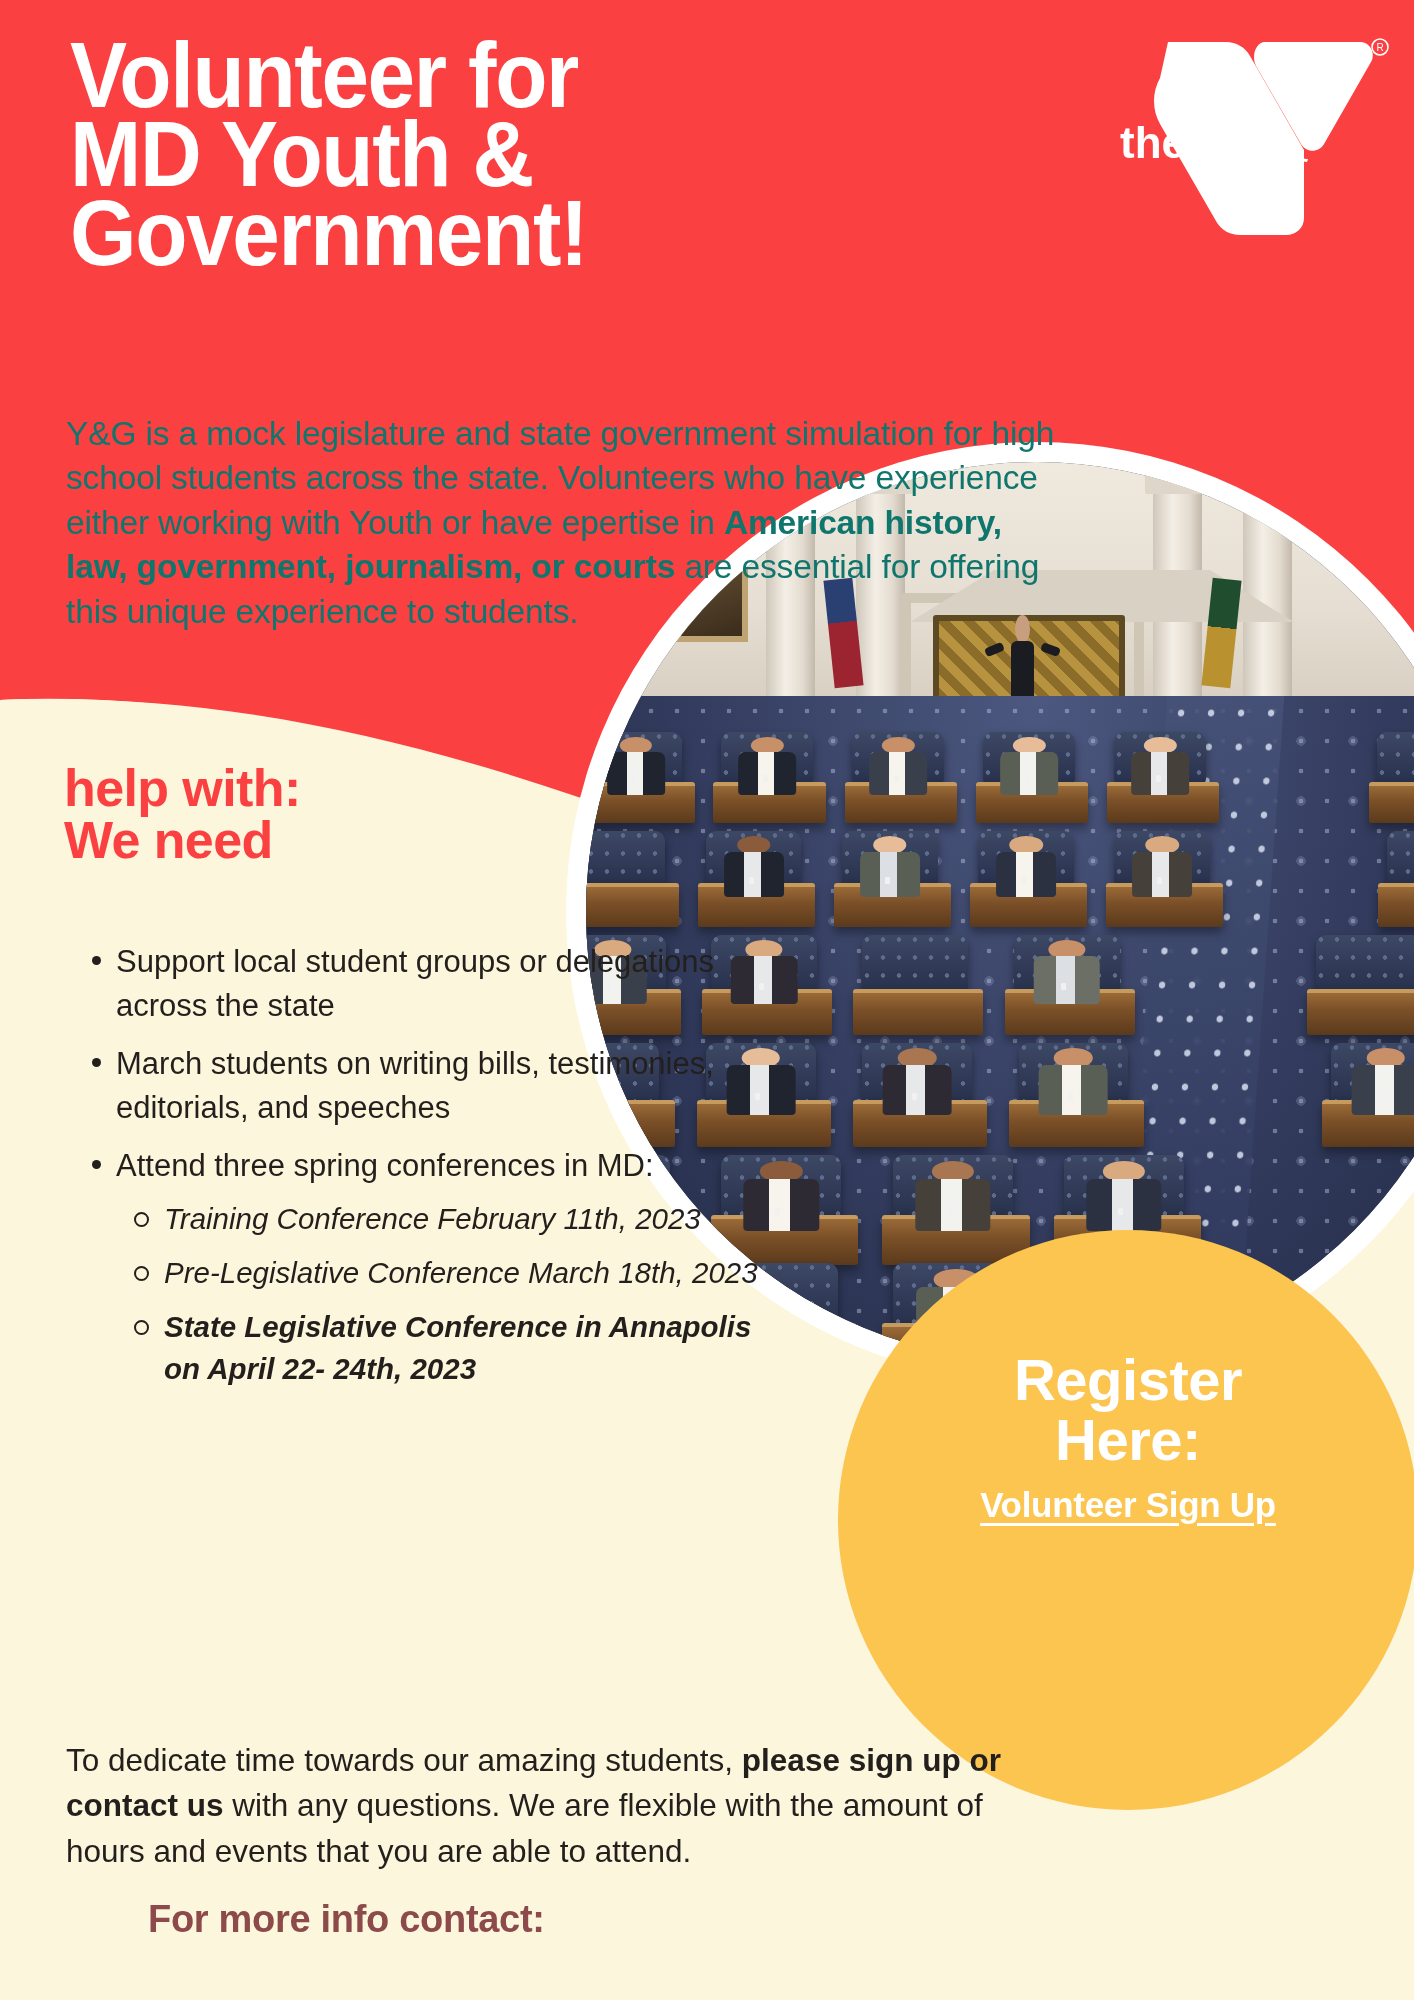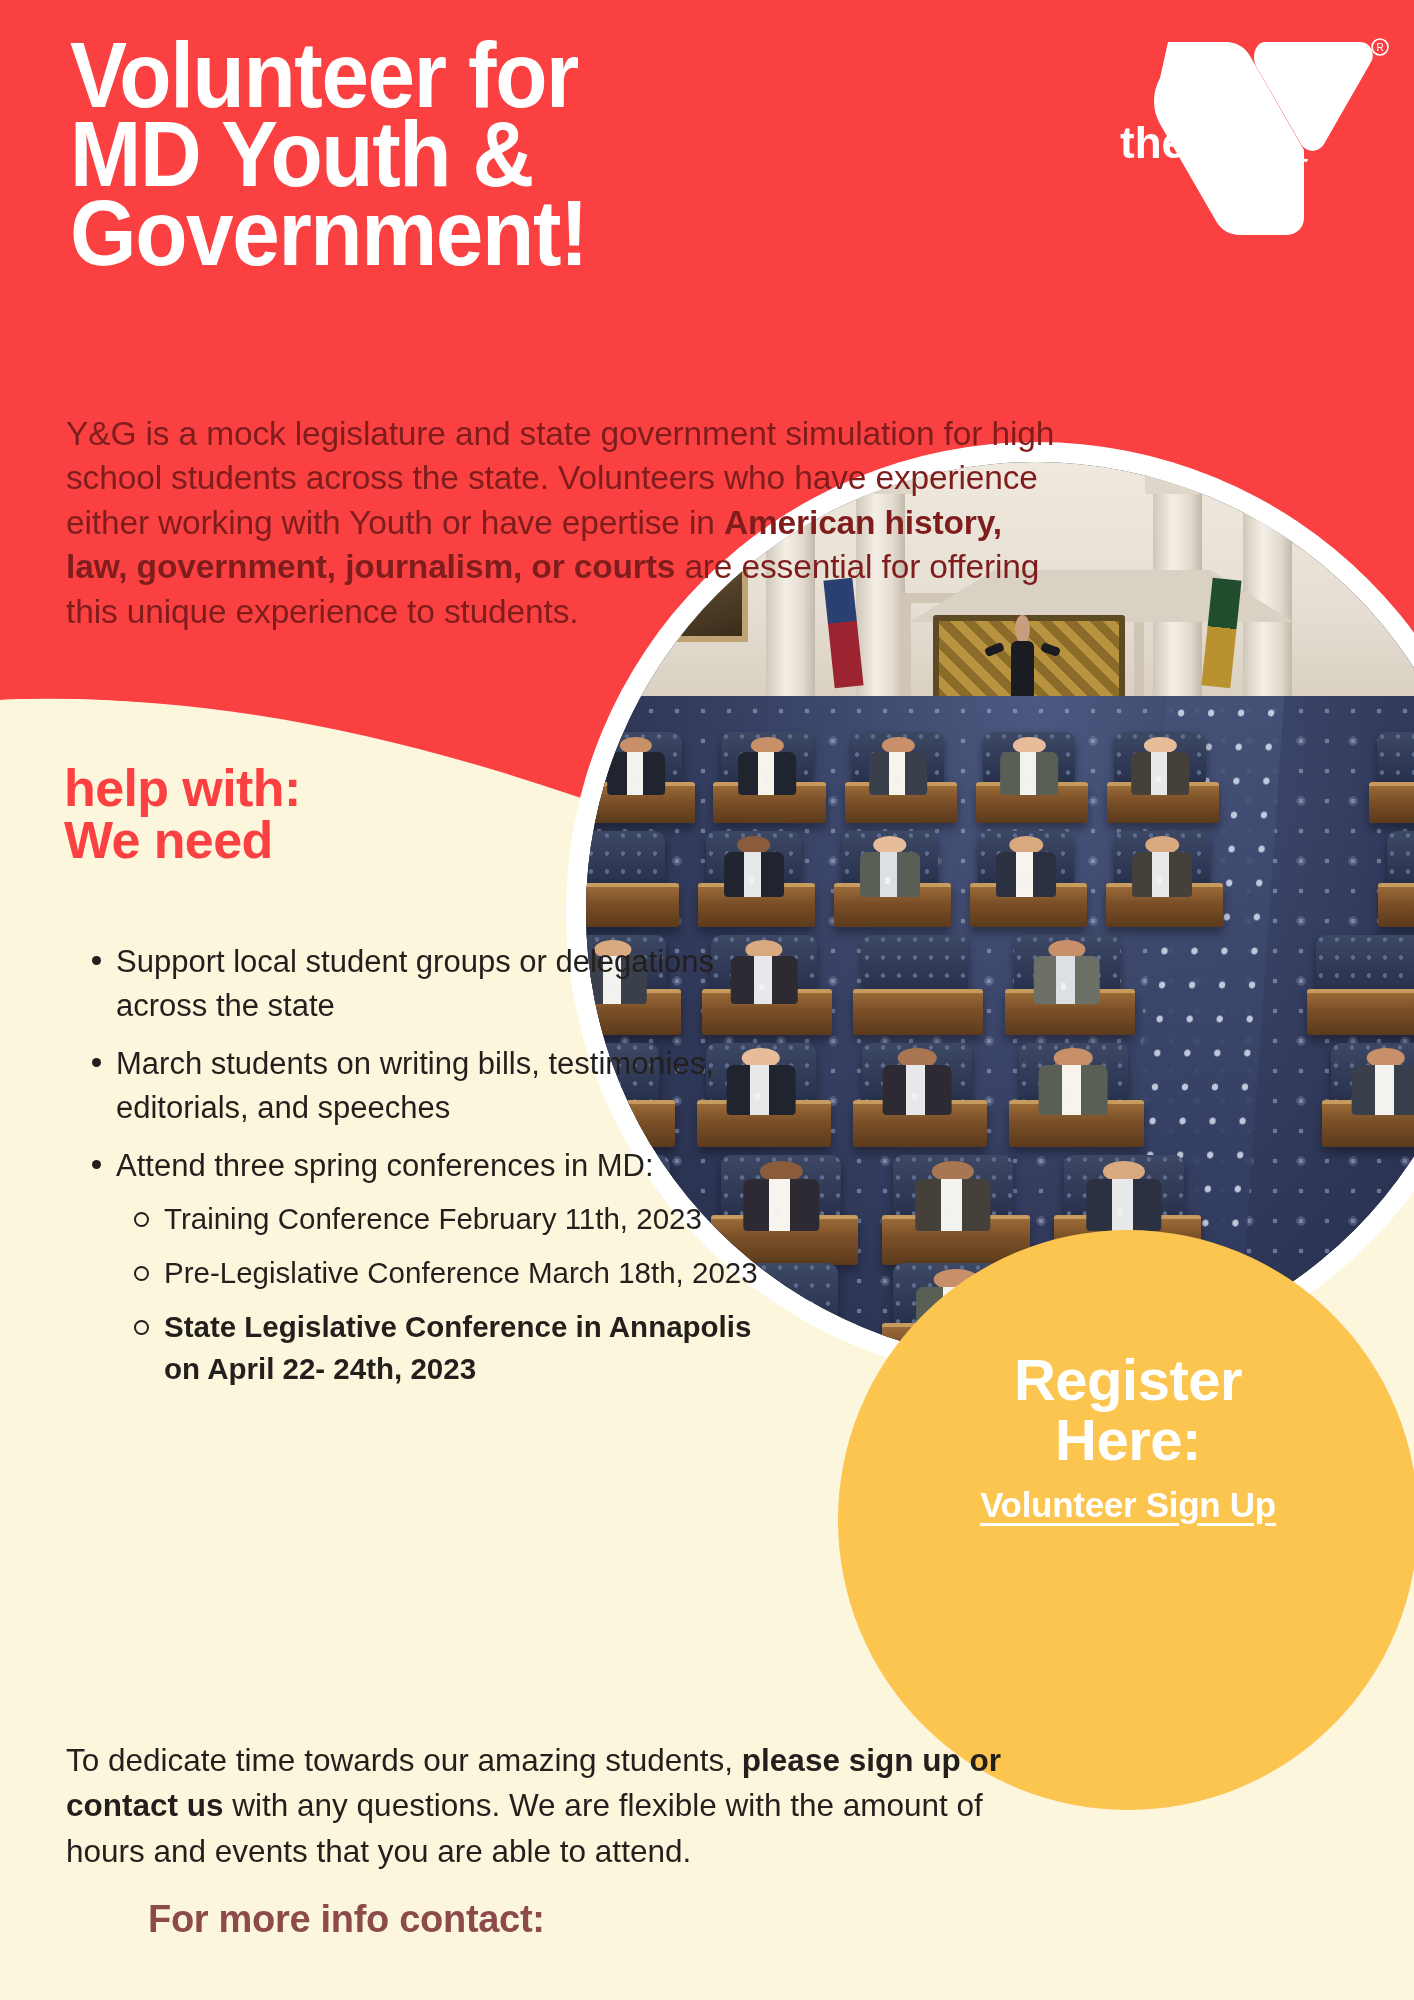--- a/index.html
+++ b/index.html
@@ -32,21 +32,21 @@
     line-height:0.86;
     letter-spacing:-1.5px;
     transform:scaleX(0.93);
     transform-origin:left top;
   }
   .headline span{display:block;}
 
   
   .intro{
     position:absolute;left:66px;top:378px;width:990px;z-index:5;
-    color:#7f1d1d;
+    color:#0f766e;
     font-size:33.5px;
     line-height:1.33;
     letter-spacing:-0.15px;
   }
   .intro b{font-weight:bold;}
 
   
   .photo-ring{
     position:absolute;left:566px;top:442px;width:940px;height:940px;
     border-radius:50%;
@@ -166,21 +166,21 @@
   .bullets{
     position:absolute;left:72px;top:930px;width:700px;z-index:5;
     color:#231f1c;font-size:31px;line-height:1.42;
   }
   .bullets ul{margin:10px;padding:0 0 0 34px;list-style:none;}
   .bullets li{position:relative;margin:0 0 14px 0;}
   .bullets > ul > li::before{
     content:"";position:absolute;left:-24px;top:16px;
     width:9px;height:9px;border-radius:50%;background:#231f1c;
   }
-  .bullets ul ul{margin:10px 0 0 0;padding:0 0 0 48px;}
+  .bullets ul ul{margin:10px 0 0 0;padding:0 0 0 48px;font-style:italic;}
   .bullets ul ul li{margin:0 0 12px 0;font-size:29.5px;}
   .bullets ul ul li::before{
     content:"";position:absolute;left:-30px;top:14px;
     width:11px;height:11px;border-radius:50%;
     background:transparent;border:2px solid #231f1c;
   }
 
   
   .register-circle{
     position:absolute;left:838px;top:1230px;width:580px;height:580px;

